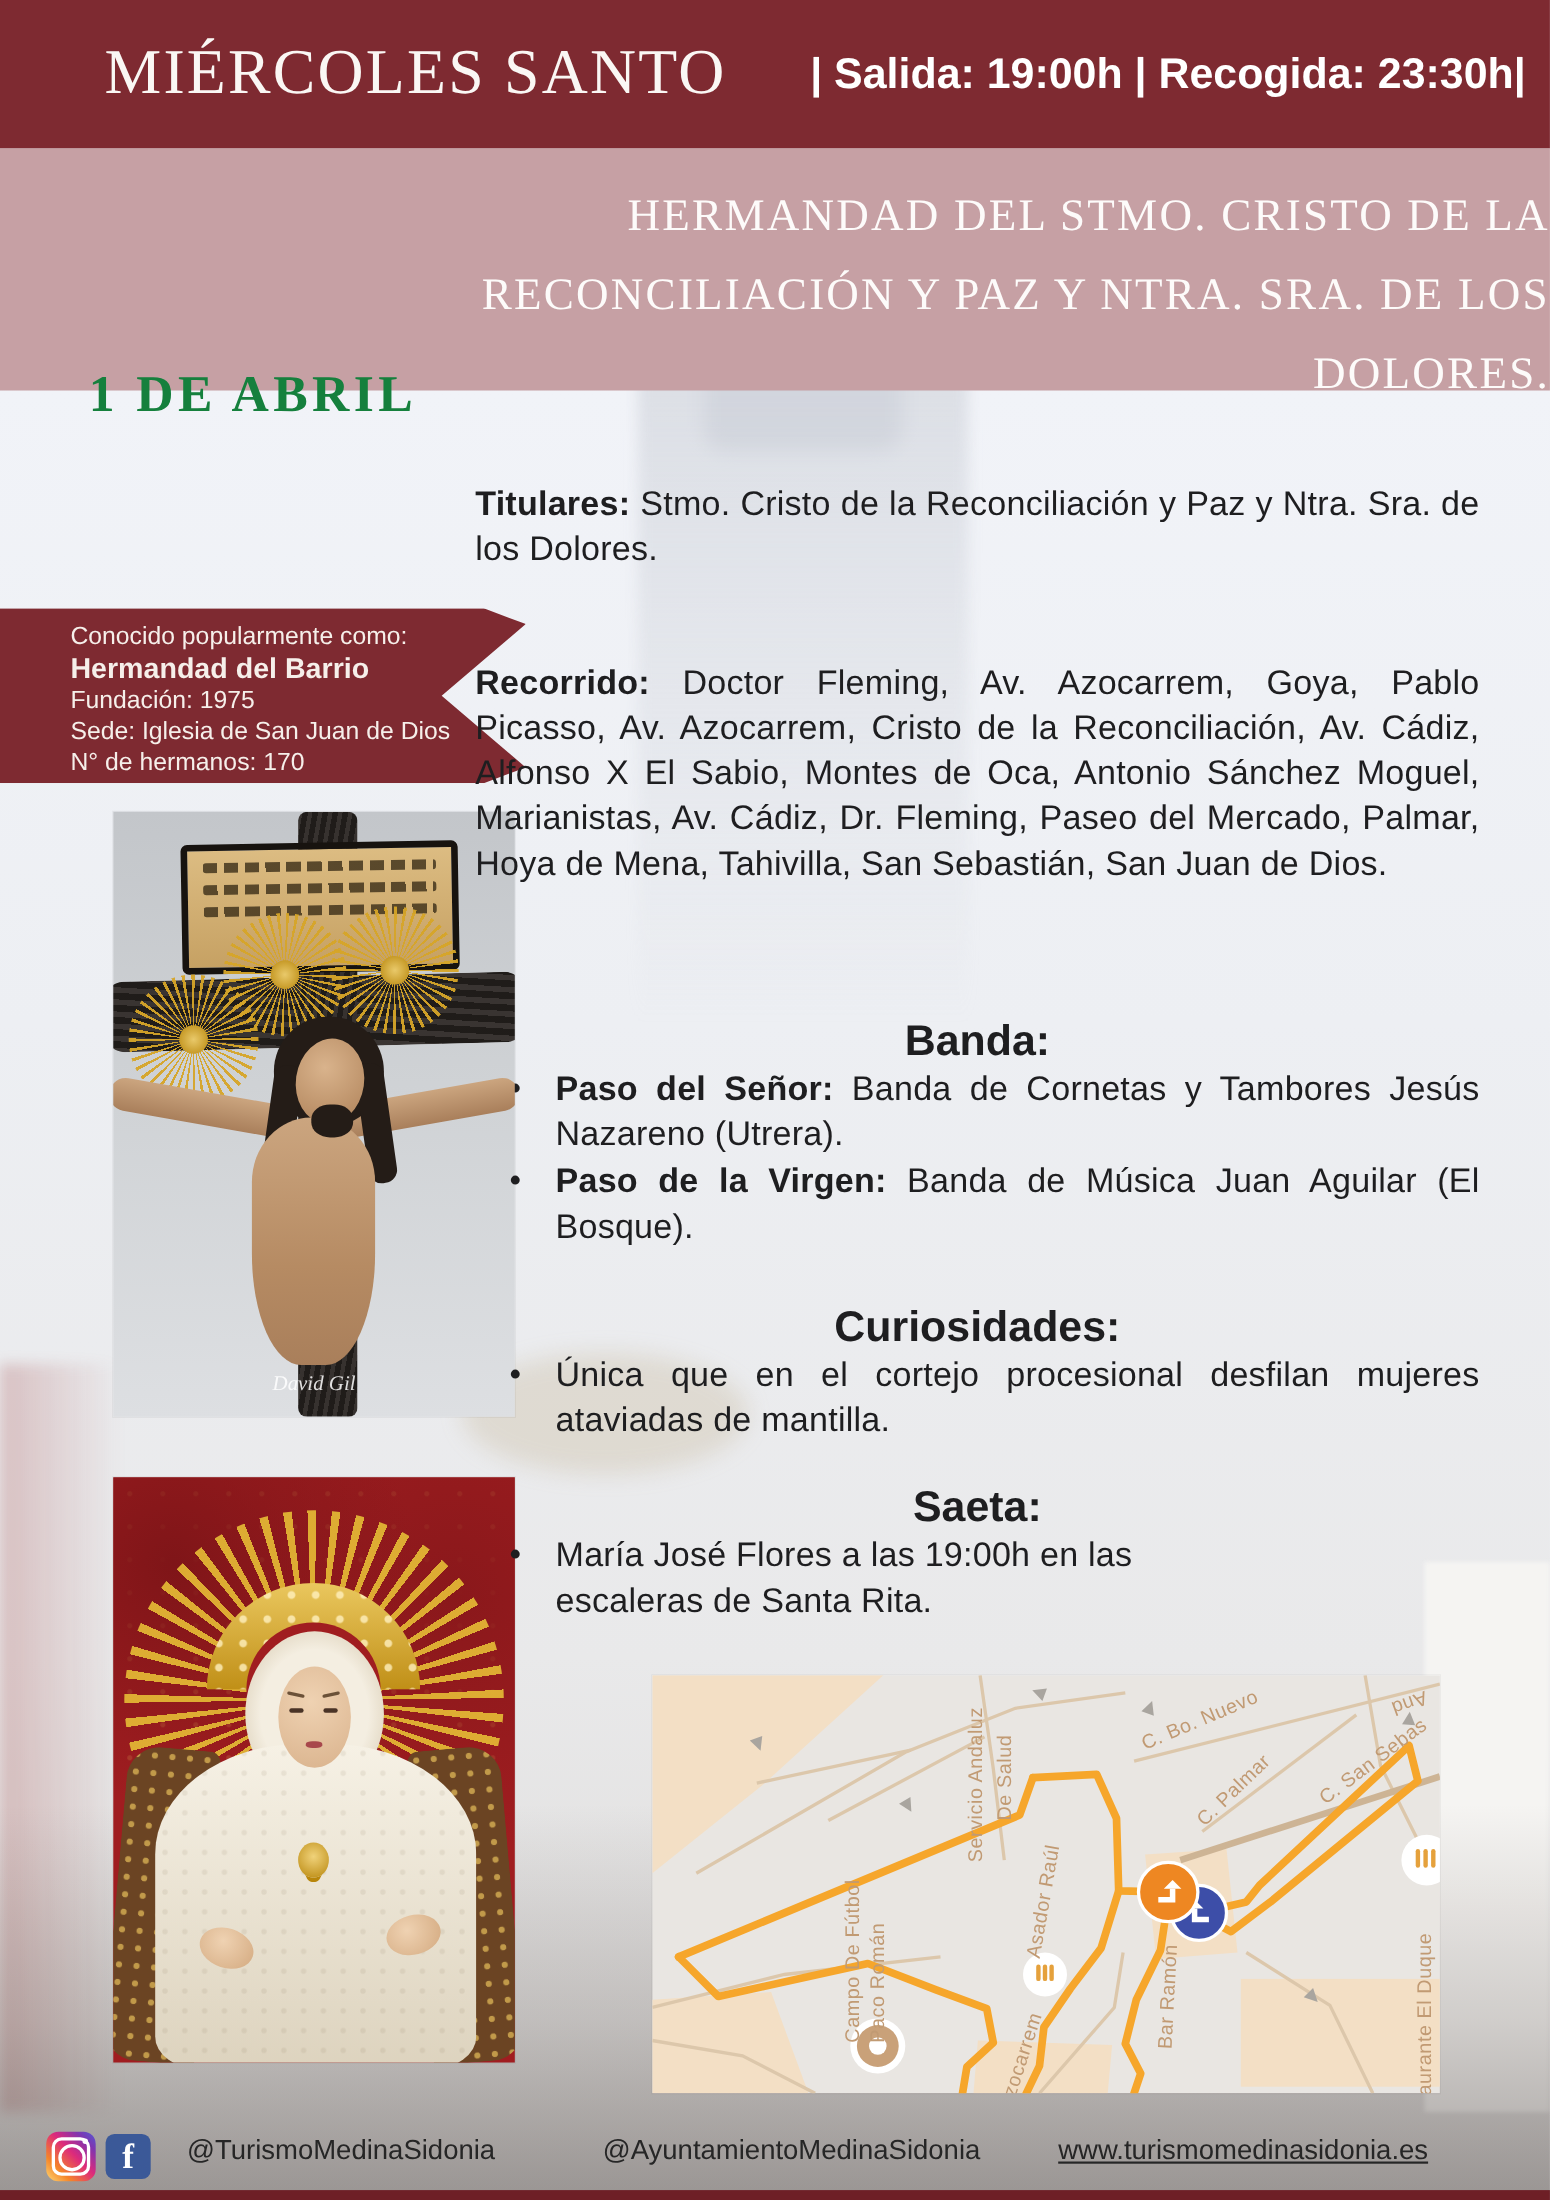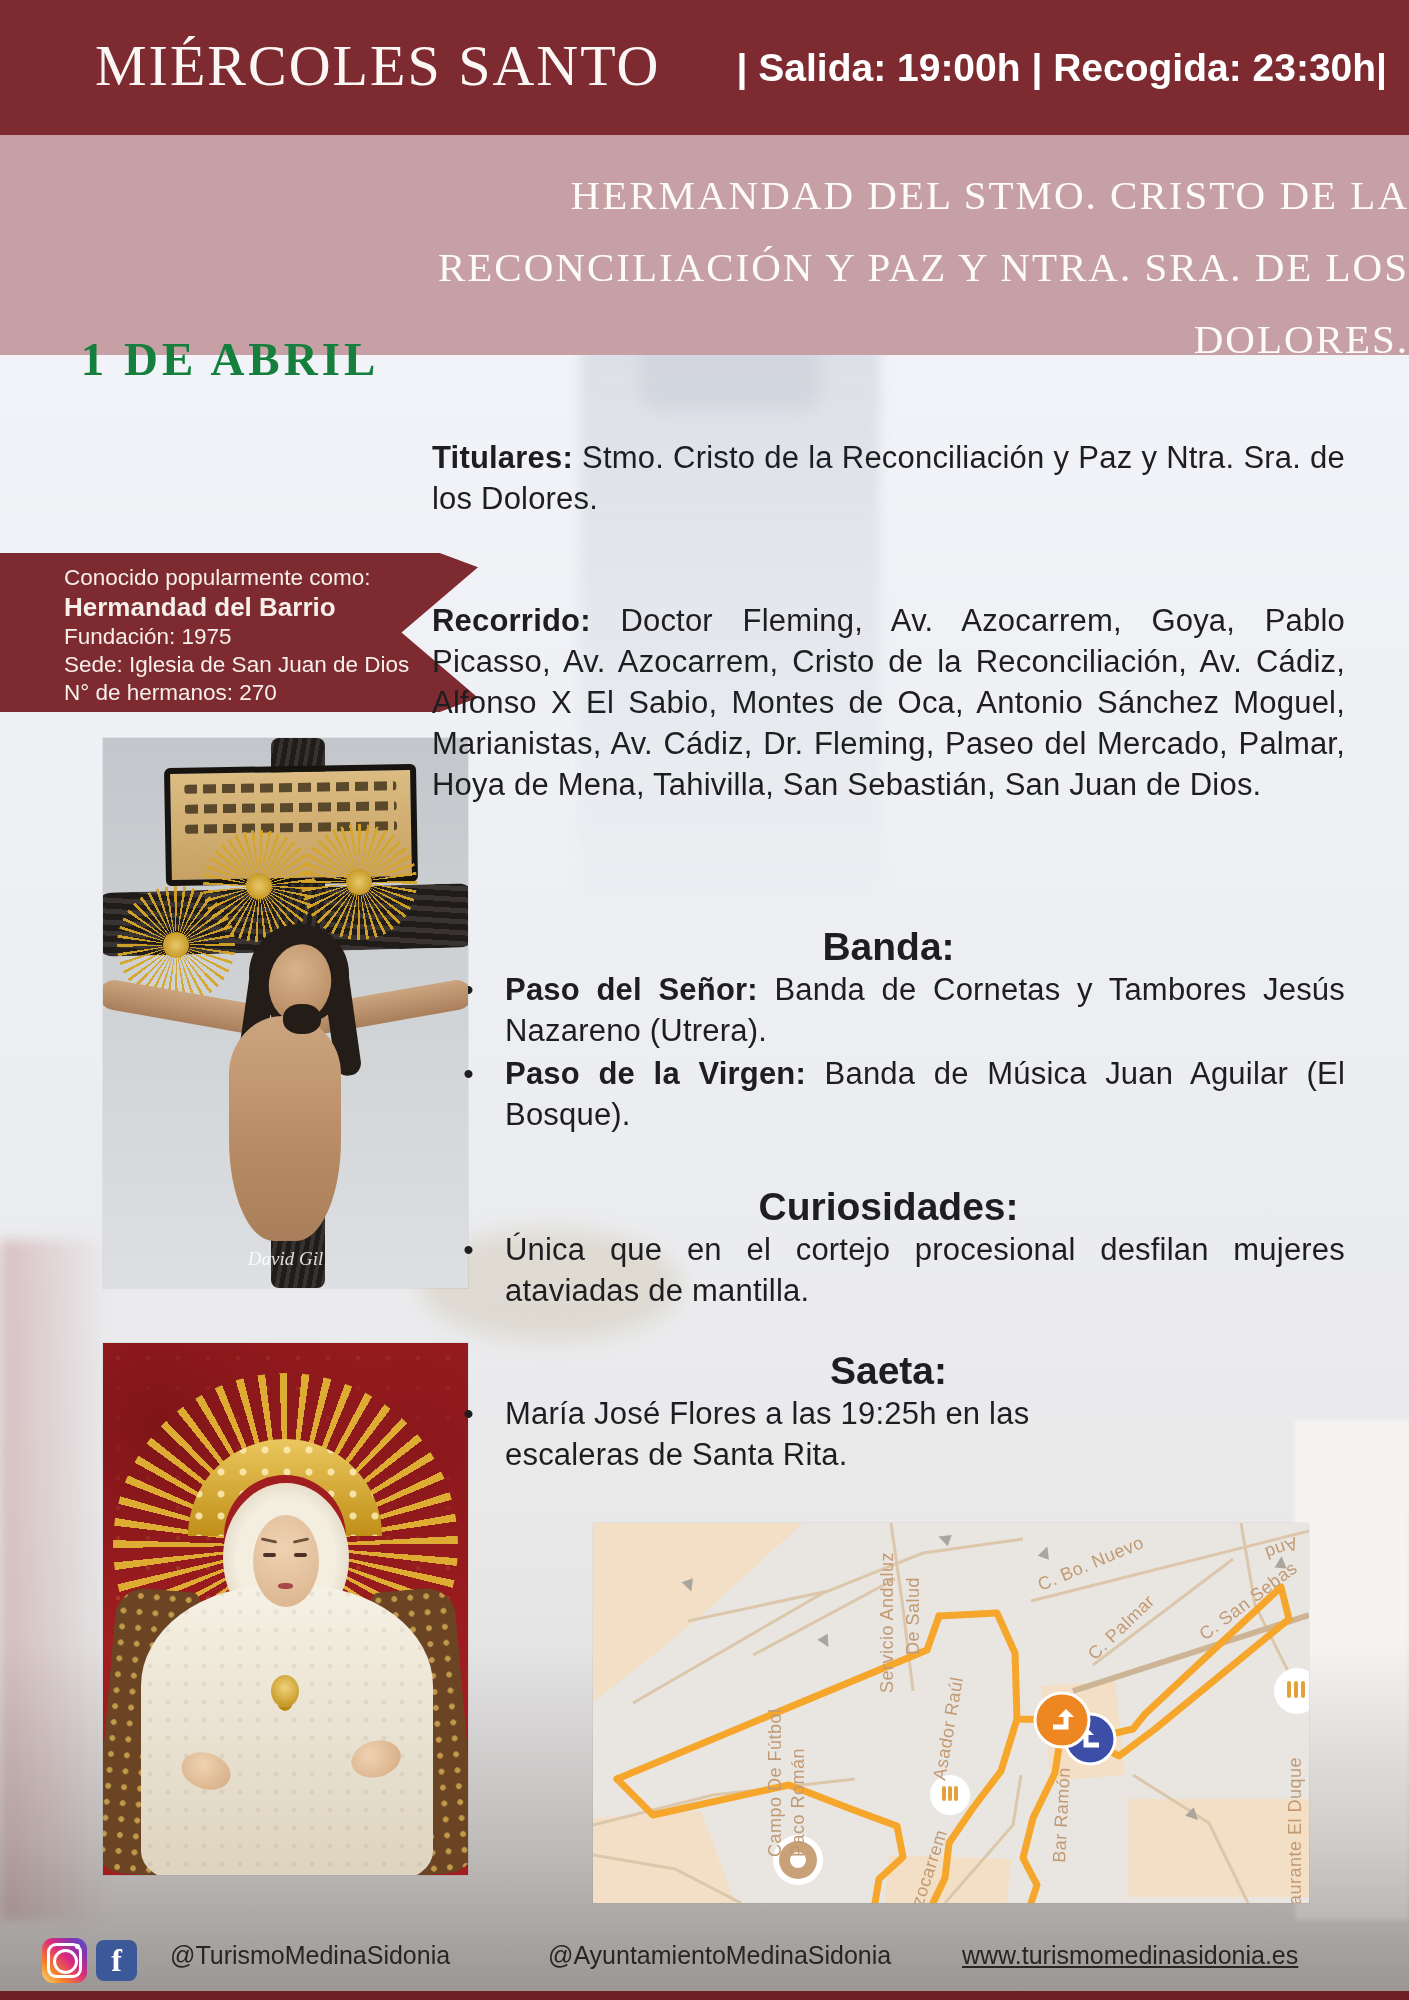--- a/index.html
+++ b/index.html
@@ -156,21 +156,21 @@
     </div>
   </div>
 
   <div class="date">1 DE ABRIL</div>
   <div class="ribbon">
     <div class="inner">
       <div>Conocido popularmente como:</div>
       <div class="name">Hermandad del Barrio</div>
       <div>Fundación: 1975</div>
       <div>Sede: Iglesia de San Juan de Dios</div>
-      <div>N° de hermanos: 270</div>
+      <div>N° de hermanos: 170</div>
     </div>
   </div>
 
   <div class="photo" id="photo1">
     <div class="beam-h"></div>
     <div class="beam-v"></div>
     <div class="plaque">
       <div class="row"></div>
       <div class="row"></div>
       <div class="row"></div>
@@ -238,21 +238,21 @@
     <div class="bitem">
       <span class="bdot">•</span>
       <p class="btxt" style="margin:0;">Única que en el cortejo procesional desfilan mujeres ataviadas de mantilla.</p>
     </div>
   </div>
 
   <div class="col" style="top:1350px;">
     <div class="hd">Saeta:</div>
     <div class="bitem">
       <span class="bdot">•</span>
-      <p class="btxt" style="margin:0;width:620px;flex:0 0 620px;text-align:left;">María José Flores a las 19:25h en las escaleras de Santa Rita.</p>
+      <p class="btxt" style="margin:0;width:620px;flex:0 0 620px;text-align:left;">María José Flores a las 19:00h en las escaleras de Santa Rita.</p>
     </div>
   </div>
 
   <div class="map">
     <svg viewBox="0 0 716 380" width="716" height="380" xmlns="http://www.w3.org/2000/svg">
       <rect width="716" height="380" fill="#E9E6E2"></rect>
       <g fill="#F3DFC5">
         <polygon points="0,0 210,0 100,100 0,180"></polygon>
         <polygon points="0,295 108,288 142,380 0,380"></polygon>
         <rect x="535" y="276" width="181" height="98"></rect>

